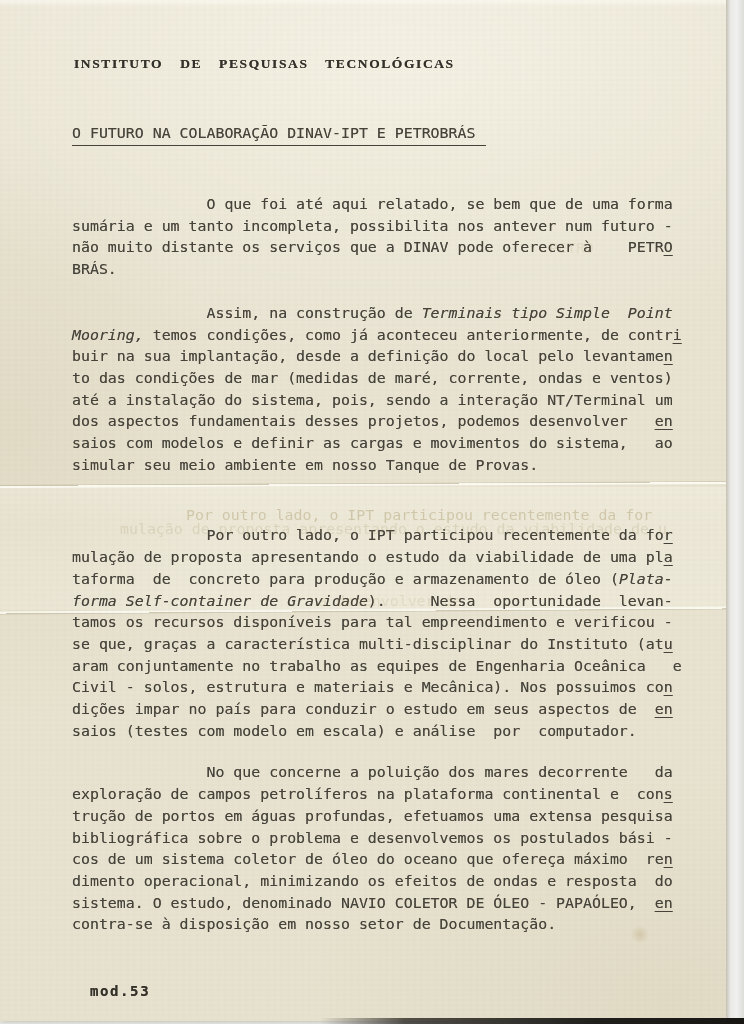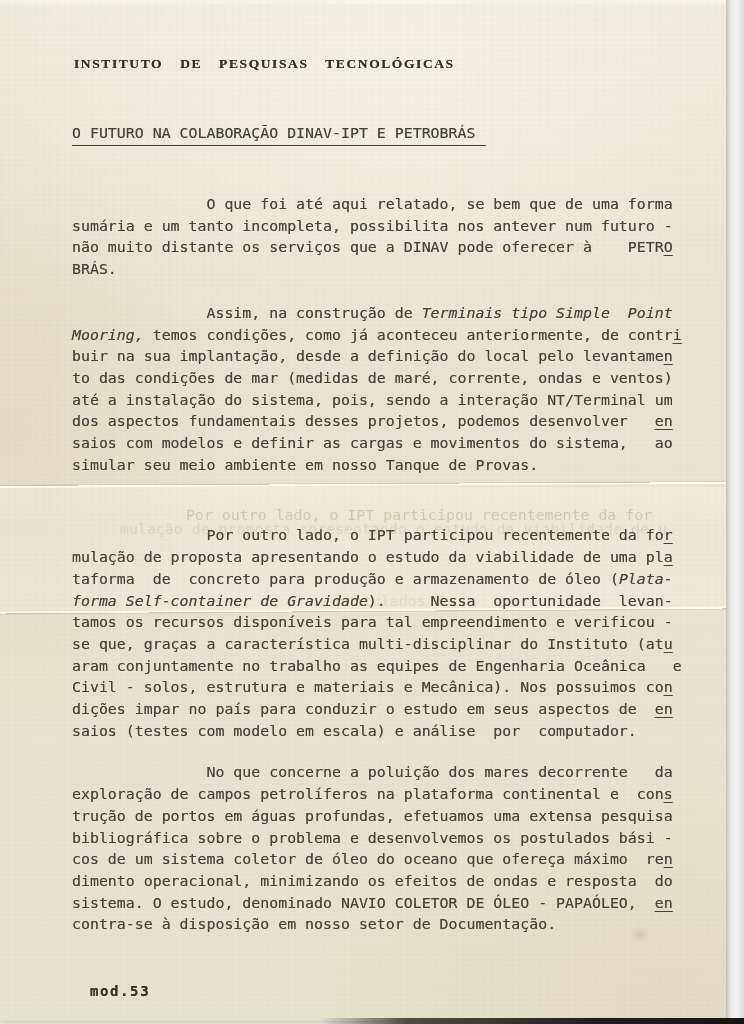--- a/index.html
+++ b/index.html
@@ -161,18 +161,18 @@
           <div class="line"><span>contra-se à disposição em nosso setor de Documentação.</span></div>
         </div>
       </div>
 
     <div class="footer">mod.53</div>
 
     <div class="grain"></div>
   <div class="ghost" style="left: 549px; top: 239px; opacity: 0.12;">PETRO</div>
       <div class="ghost" style="left: 186px; top: 506px; opacity: 0.34;">Por outro lado, o IPT participou recentemente da for</div>
       <div class="ghost" style="left: 88px; top: 520px; opacity: 0.2; margin-left: 32px;">mulação de proposta apresentando o estudo da viabilidade de u</div>
-      <div class="ghost" style="left: 318px; top: 592px; opacity: 0.15;">a postulados de</div>
+      <div class="ghost" style="left: 318px; top: 592px; opacity: 0.15;">a desenvolver de</div>
     </div>
 
   <div class="scan-strip"></div>
   <div class="scan-bottom"></div>
 </div>
 
 </body></html>

